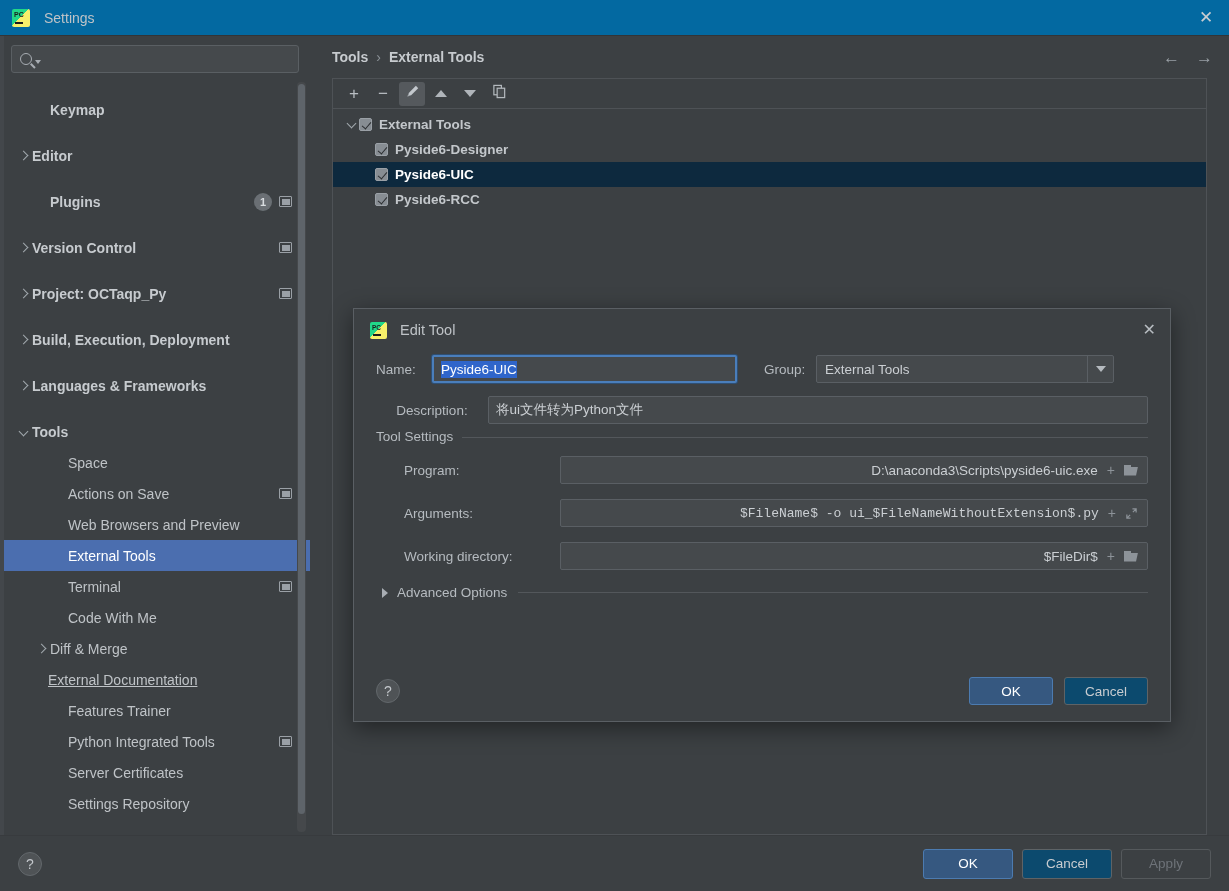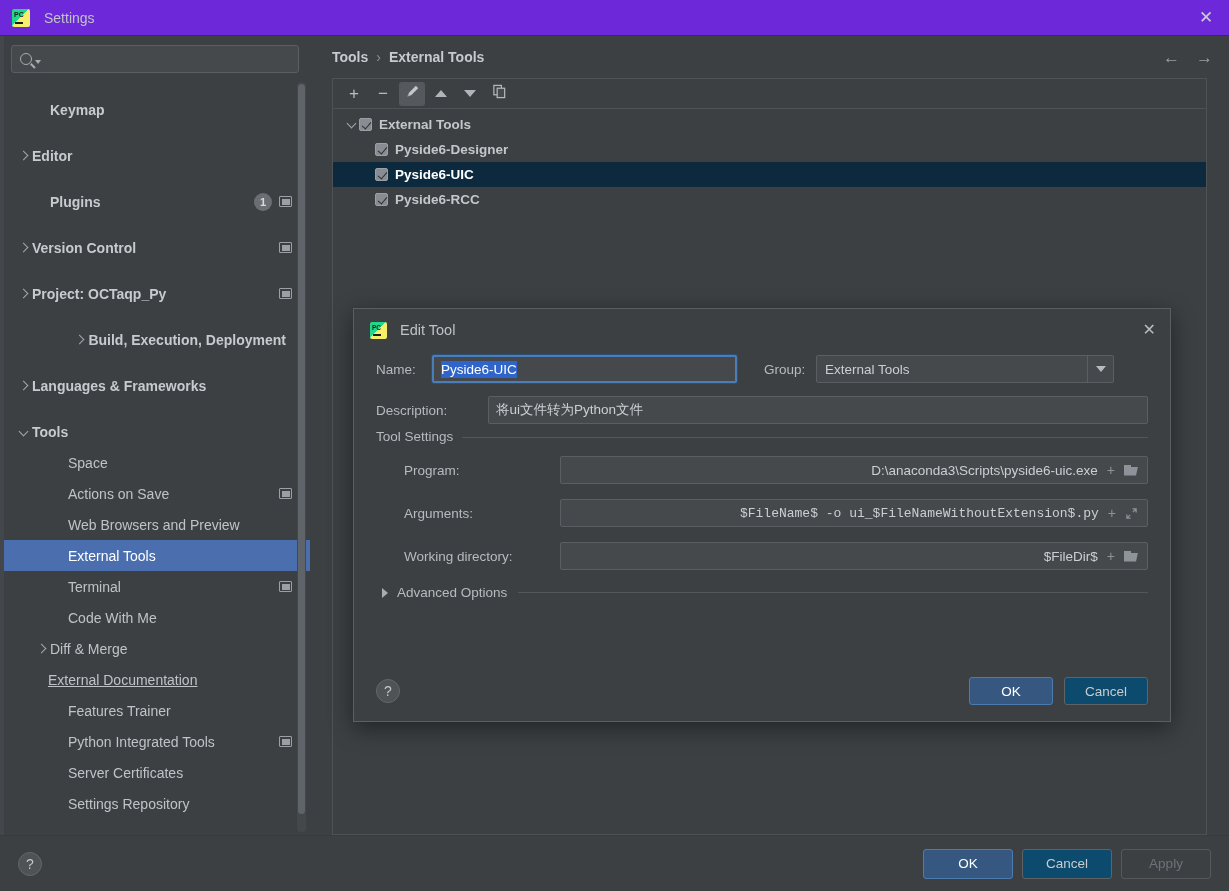--- a/index.html
+++ b/index.html
@@ -12,21 +12,21 @@
   body { position: relative; }
 
   
   #window {
     position: absolute; left: 0; top: 0; width: 1229px; height: 891px;
     background: #3c4043;
     display: flex; flex-direction: column;
   }
   #titlebar {
     height: 36px; flex: 0 0 36px;
-    background: #6d28d9;
+    background: #0369a1;
     display: flex; align-items: center;
     border-bottom: 1px solid #323538;
     position: relative;
   }
   #pc-logo-small {
     width: 18px; height: 18px; margin-left: 12px;
     border-radius: 2px;
     background: linear-gradient(135deg, #21d789 0%, #21d789 45%, #f7ef6a 45%, #f7ef6a 100%);
     position: relative;
   }
@@ -268,21 +268,21 @@
     flex: 1 1 auto; padding-left: 8px; font-size: 13.5px; color: #cbcfd3;
   }
   #group-arrow {
     width: 26px; height: 26px; border-left: 1px solid #5a5f64;
     display: flex; align-items: center; justify-content: center;
   }
   .tri-small {
     width: 0; height: 0; border-left: 5px solid transparent;
     border-right: 5px solid transparent; border-top: 6px solid #b5babf;
   }
-  #desc-label { width: 112px; }
+  #desc-label { width: 112px; text-align: center; }
   #desc-input { flex: 1 1 auto; }
 
   
   #tool-settings {
     position: relative;
     border-top: 1px solid #53575b;
     padding-top: 18px;
   }
   #ts-legend {
     position: absolute; top: -9px; left: 0; background: #3c4043;
@@ -411,21 +411,21 @@
               <span class="win-icon"></span>
             </div>
           </div>
           <div class="tree-row bold" style="padding-left: 14px;">
             <span class="arrow"><span class="chev-r"></span></span>
             <span class="tree-label">Project: OCTaqp_Py</span>
             <div class="row-icons">
               <span class="win-icon"></span>
             </div>
           </div>
-          <div class="tree-row bold" style="padding-left: 14px; justify-content: flex-end;">
+          <div class="tree-row bold" style="padding-left: 14px;">
             <span class="arrow"><span class="chev-r"></span></span>
             <span class="tree-label">Build, Execution, Deployment</span>
           </div>
           <div class="tree-row bold" style="padding-left: 14px;">
             <span class="arrow"><span class="chev-r"></span></span>
             <span class="tree-label">Languages &amp; Frameworks</span>
           </div>
           <div class="tree-row bold" style="padding-left: 14px;">
             <span class="arrow"><span class="chev-d"></span></span>
             <span class="tree-label">Tools</span>

